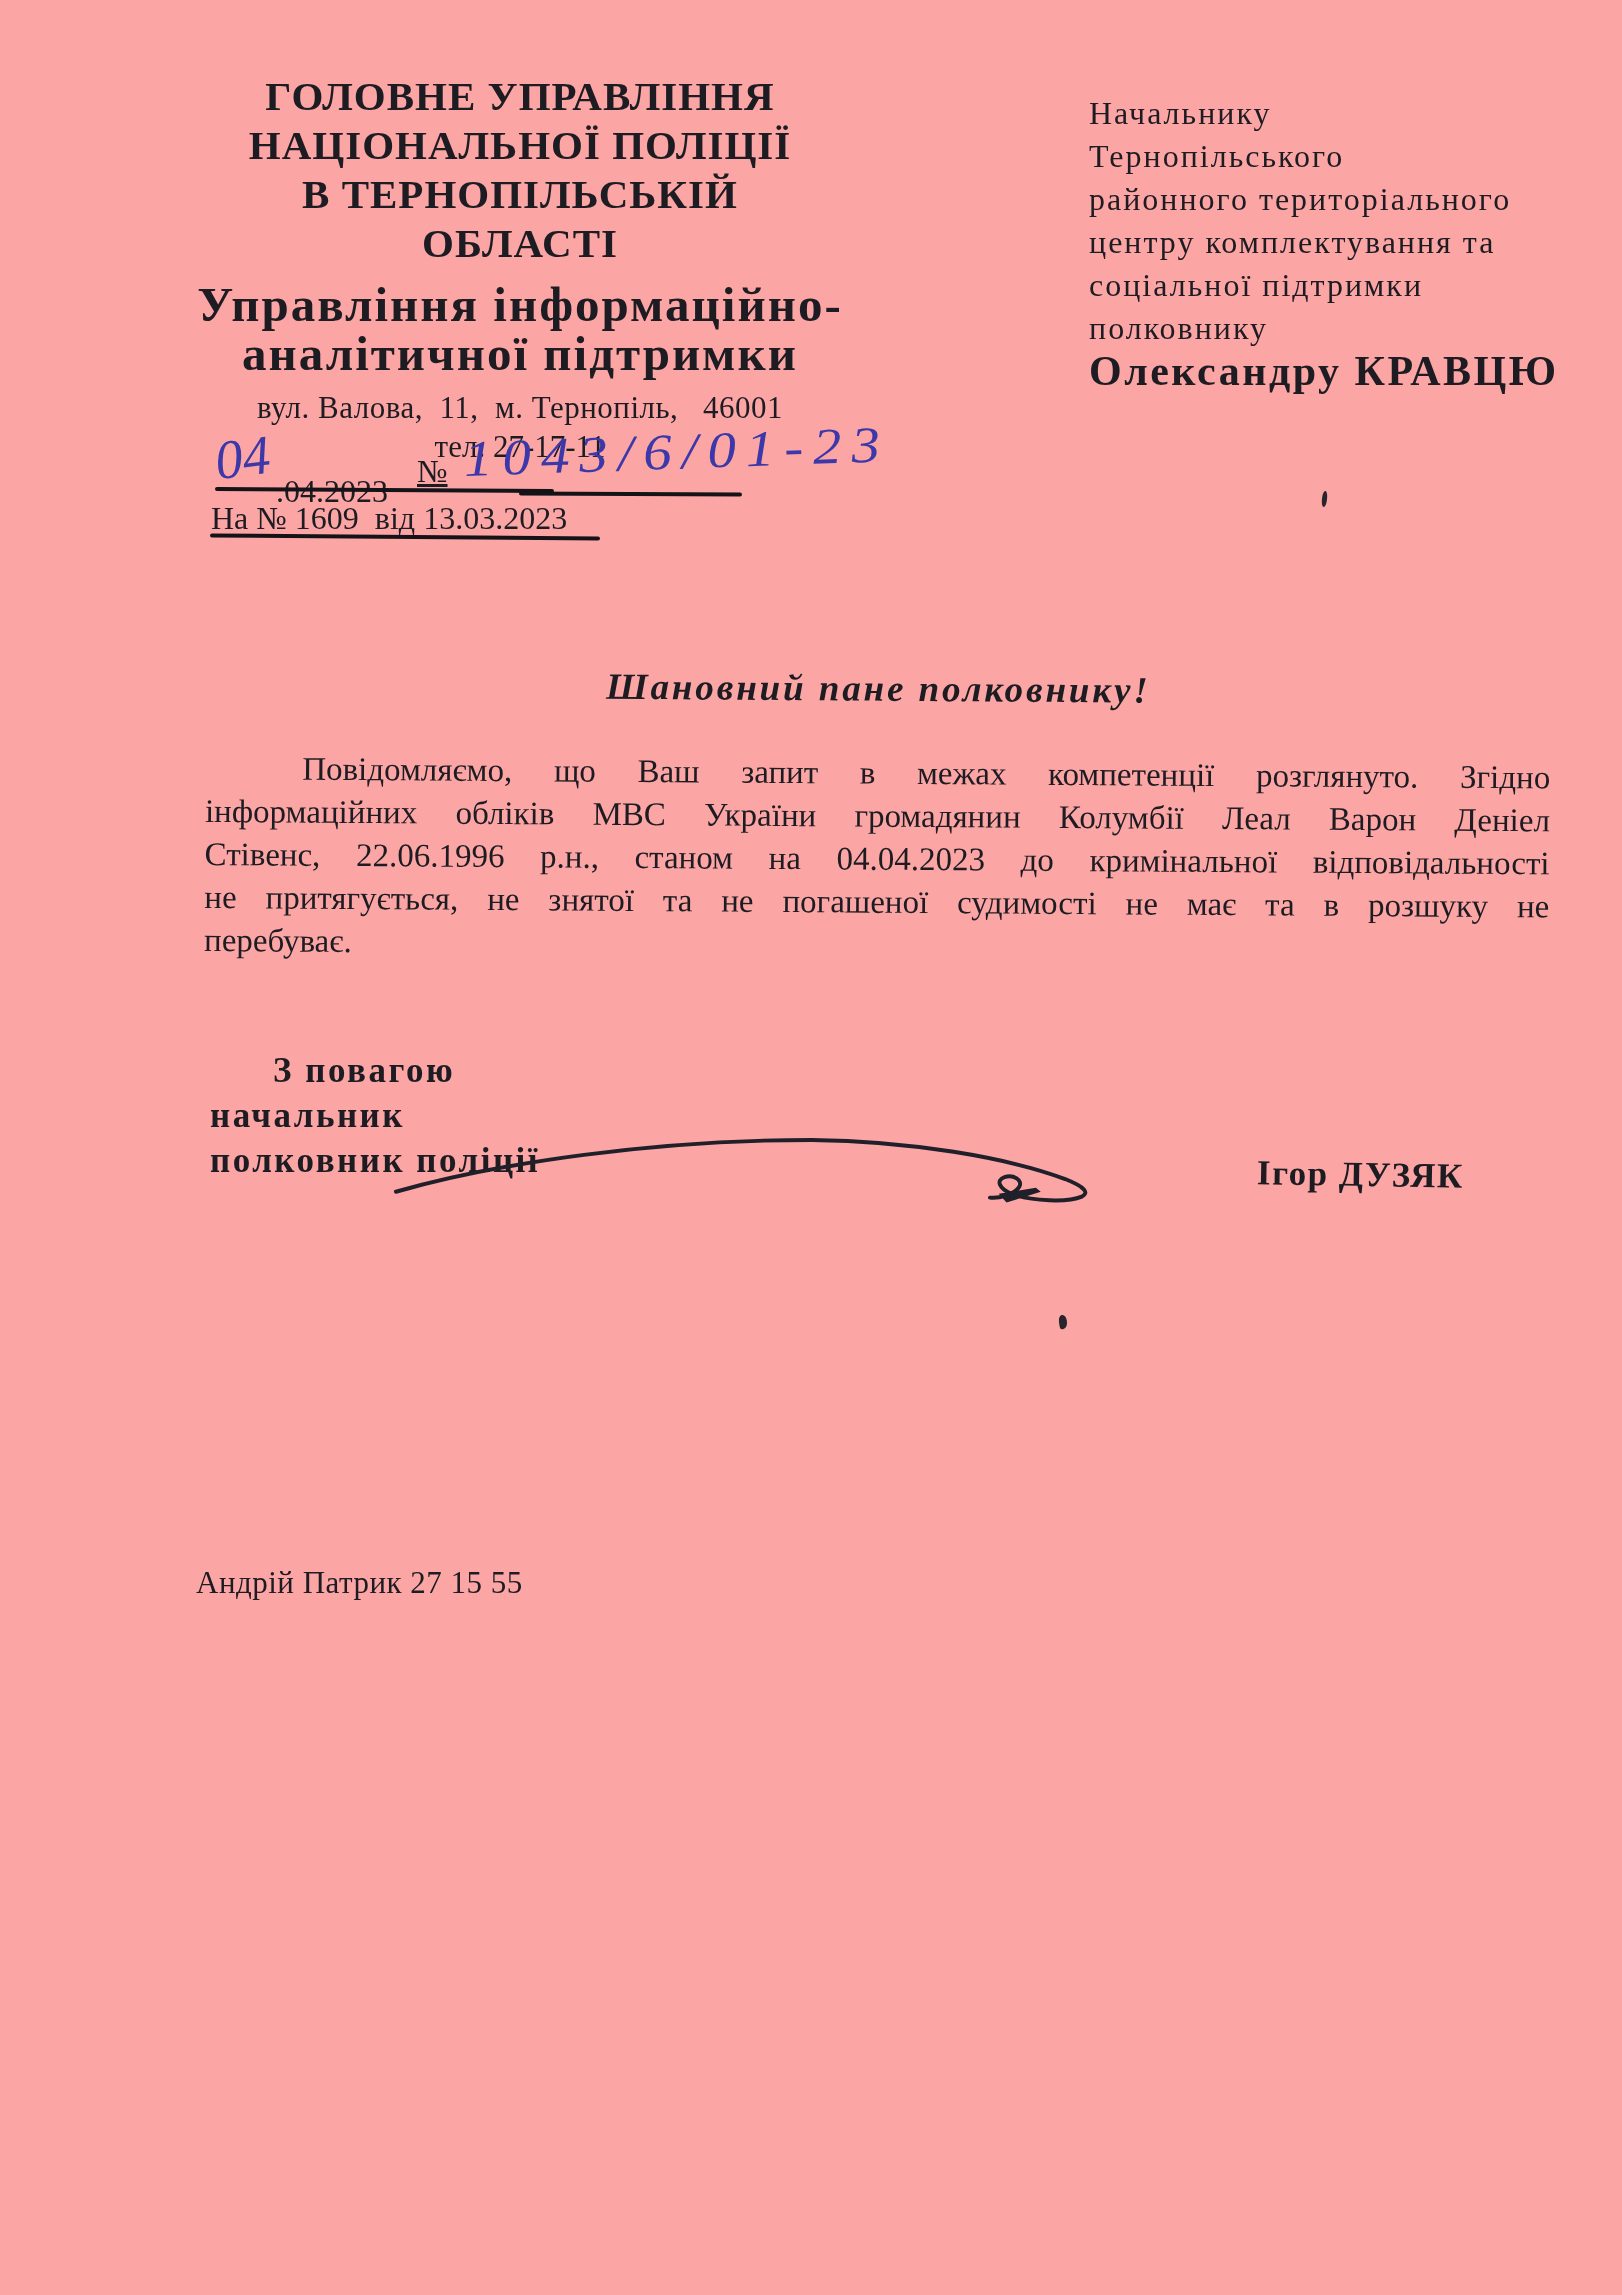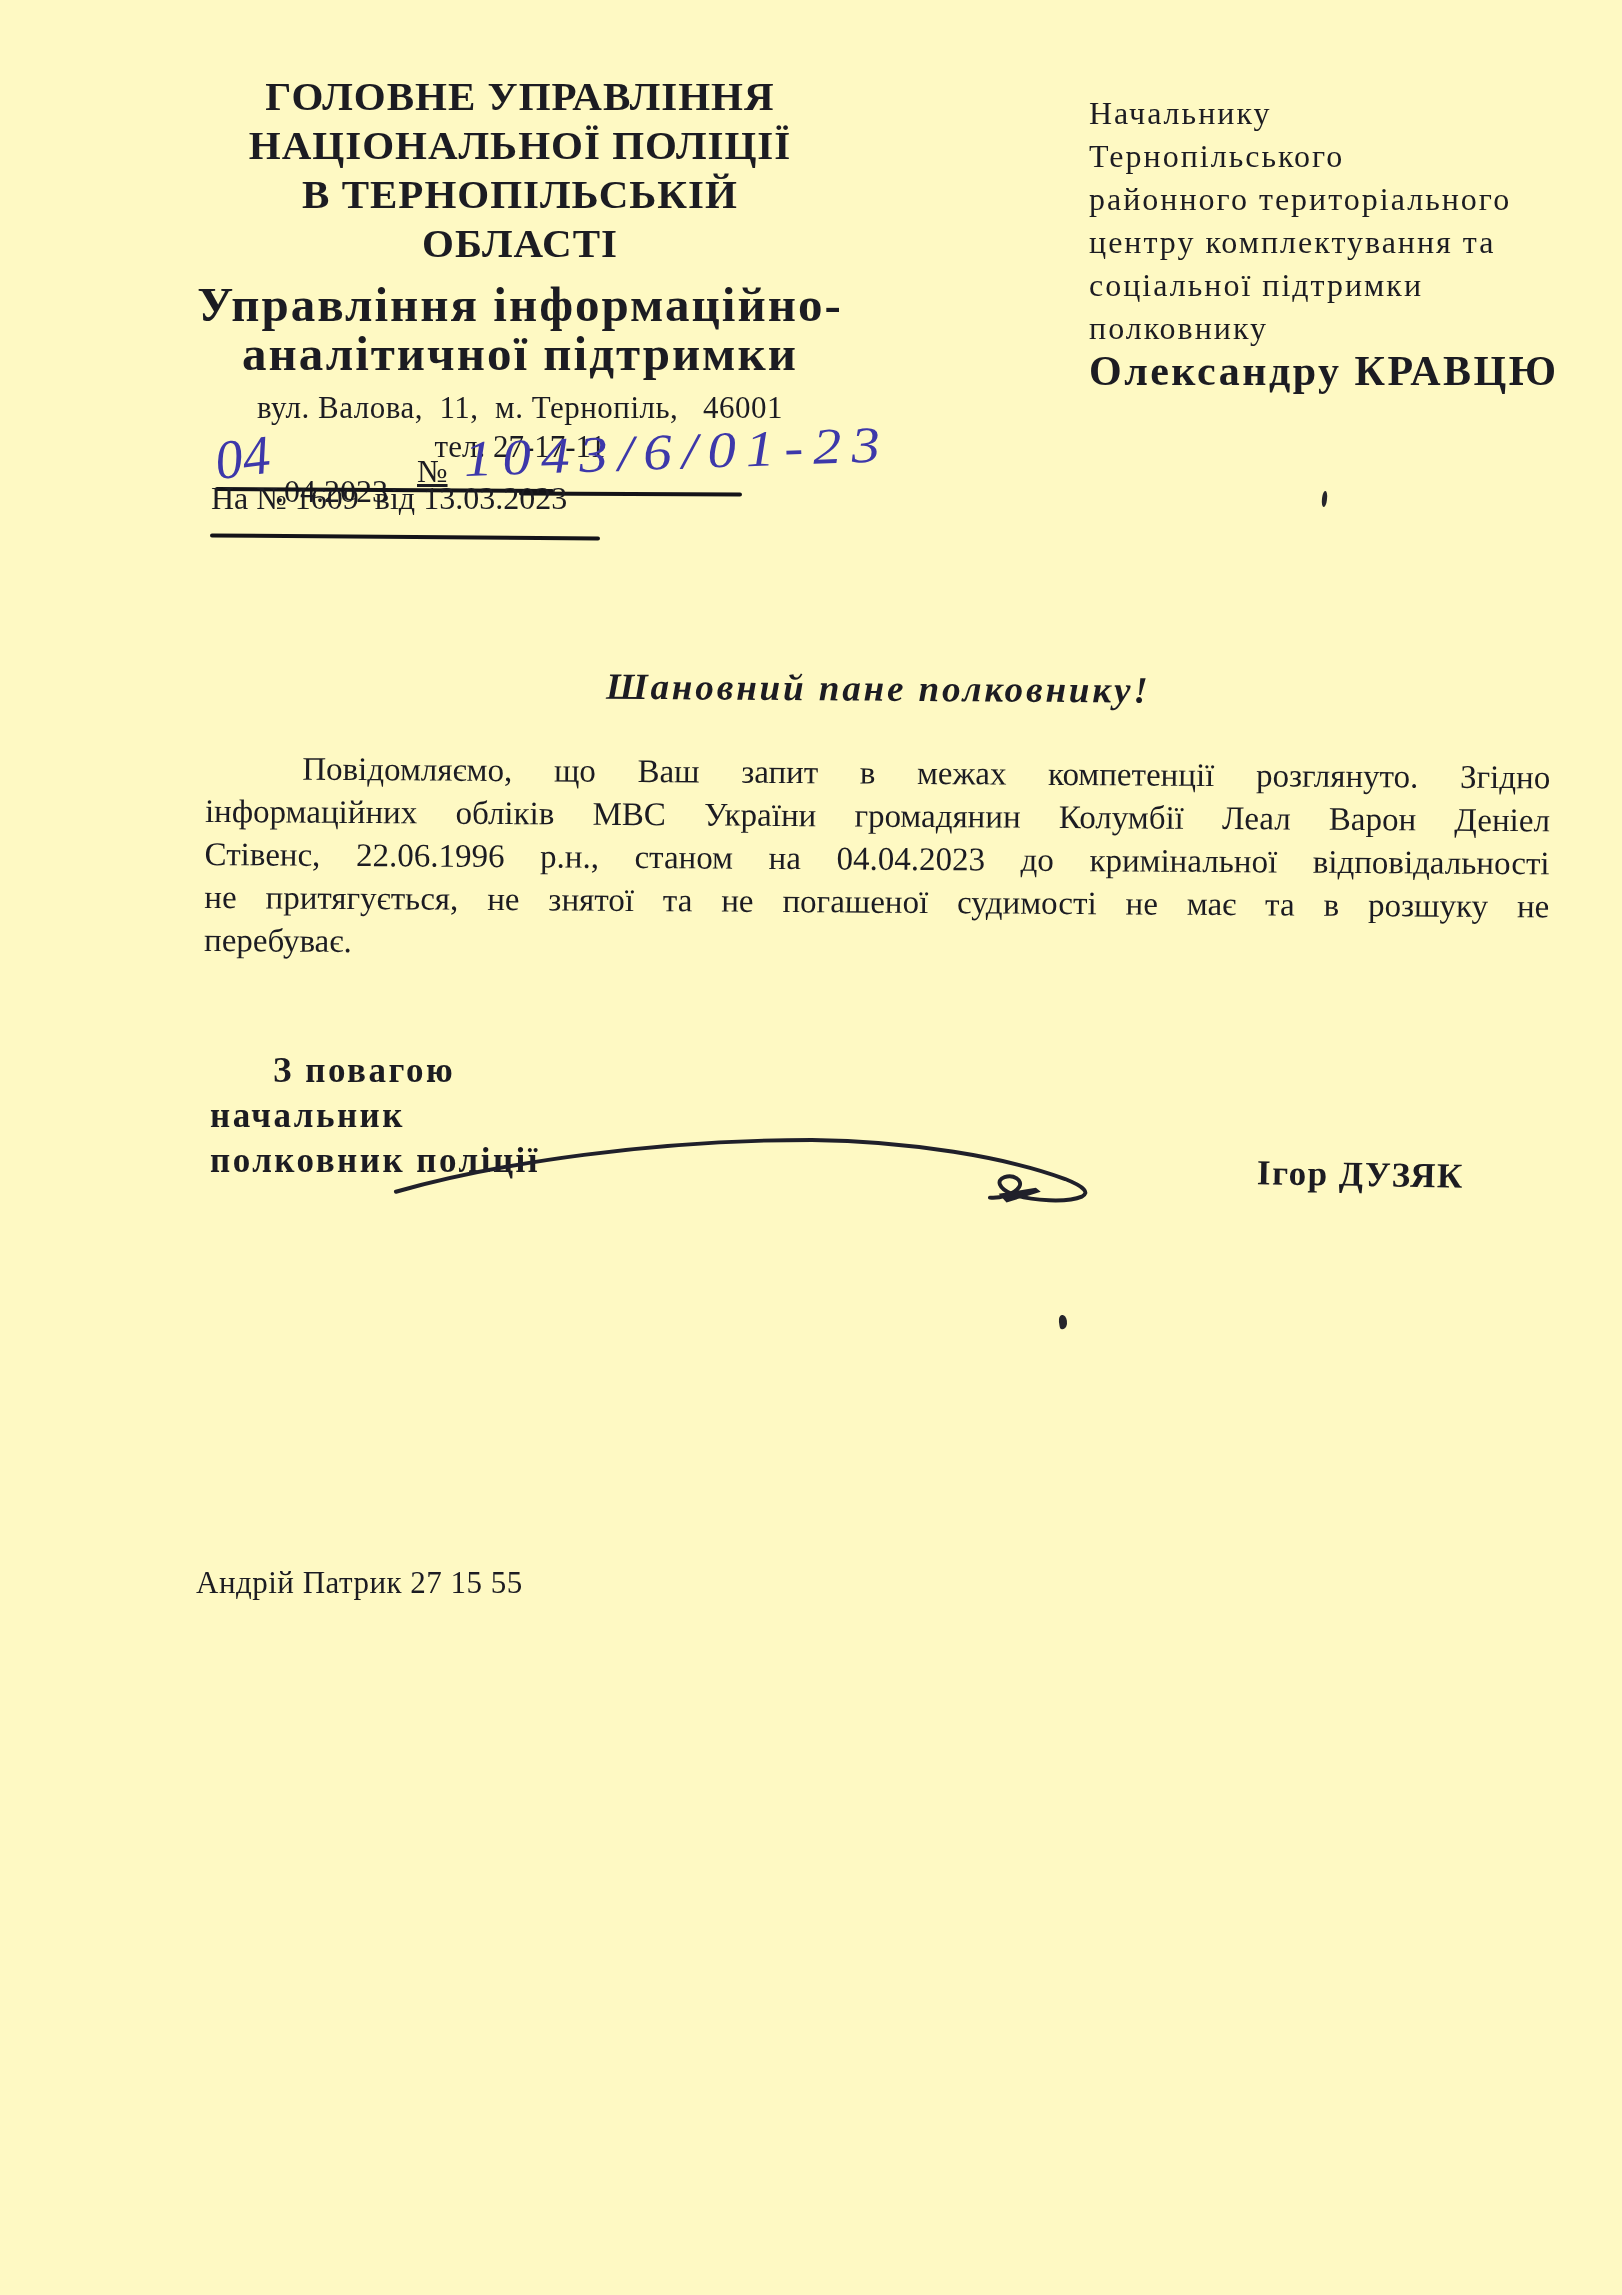--- a/index.html
+++ b/index.html
@@ -1,18 +1,18 @@
 <!DOCTYPE html>
 <html style="font-size:7.9px"><head>
 <meta charset="utf-8">
 <style>
   html, body { margin:0; padding:0; background:#ffffff; }
   .page {
     position:relative; width:1623px; height:2295px;
-    background:#fef9c3; overflow:hidden;
+    background:#fca5a5; overflow:hidden;
     font-family:"Liberation Serif", serif;
     color:#1c1c22;
   }
 
   
   .letterhead {
     position:absolute; left:192px; top:72px; width:656px;
     text-align:center; font-weight:bold;
   }
   .org-line  { font-size:41px; line-height:49px; letter-spacing:1px; }
@@ -31,21 +31,21 @@
   .printed-date { left:276px; top:473px; }
   .number-label { left:417px; top:453px; text-decoration:underline; }
   .hand-number {
     left:464px; top:430px; font-size:51px; letter-spacing:8.8px;
     transform:rotate(-2deg) scaleX(1.12); transform-origin:0 50%;
     white-space:nowrap;
   }
   .rule { position:absolute; background:#141418; height:4.4px; border-radius:2px; }
   .rule-1a { left:215px; top:488px; width:339px; transform:rotate(0.35deg); }
   .rule-1b { left:519px; top:492px; width:223px; transform:rotate(0.3deg); }
-  .reply-line { left:211px; top:480px; white-space:pre;text-align:right; }
+  .reply-line { left:211px; top:500px; white-space:pre;text-align:right; }
   .rule-2 { left:210px; top:535px; width:390px; transform:rotate(0.45deg); }
 
   
   .addressee {
     position:absolute; left:1089px; top:92px; width:491px;
     font-size:32px; line-height:43px; letter-spacing:2px;
   }
   .addressee-name { font-weight:bold; font-size:42px; letter-spacing:2.5px; margin-top:0; white-space:nowrap; }
 
   

